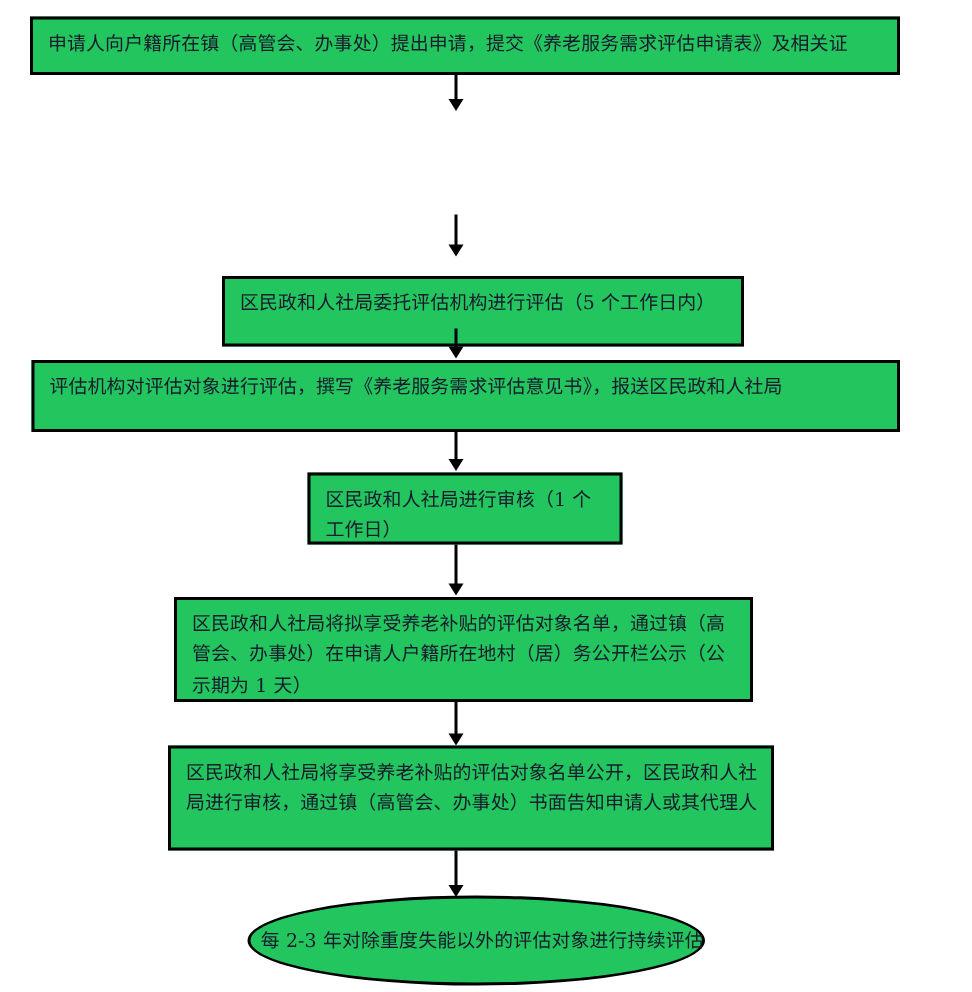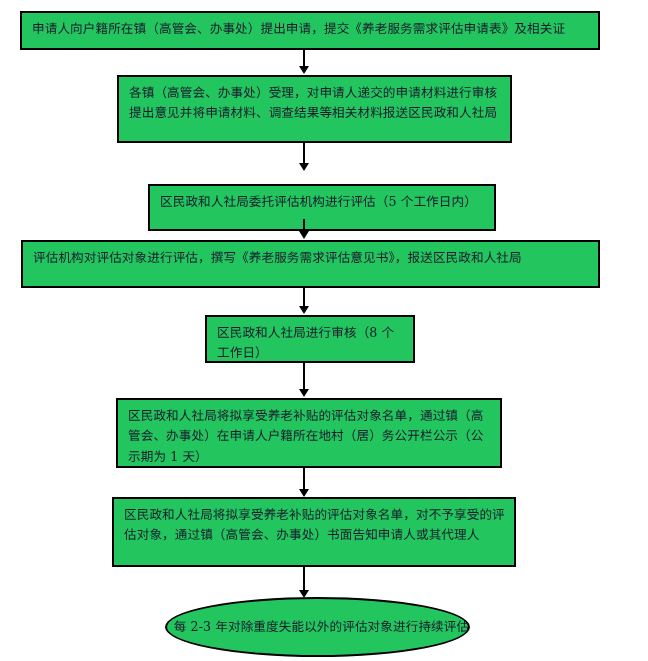--- a/index.html
+++ b/index.html
@@ -65,46 +65,45 @@
 </head>
 <body>
 
 <div id="flowchart">
 
   <div class="node" style="left:20px; top:11px; width:580px; height:39px;">申请人向户籍所在镇（高管会、办事处）提出申请，提交《养老服务需求评估申请表》及相关证</div>
 
   <div class="connector" style="left:303px; top:50px; height:18px;"></div>
   <div class="arrowhead" style="left:299px; top:66px;"></div>
 
-  <div class="node" style="left:117px; top:75px; width:395px; height:68px;">各镇（高管会、办事处）受理，对申请人递交的申请材料进行审核提出意见并将申请材料、调查结果等相关材料报送区民政和人社局</div>
 
   <div class="connector" style="left:303px; top:143px; height:21px;"></div>
   <div class="arrowhead" style="left:299px; top:163px;"></div>
 
   <div class="node" style="left:148px; top:184px; width:348px; height:47px;">区民政和人社局委托评估机构进行评估（5 个工作日内）</div>
 
   <div class="connector" style="left:303px; top:219px; height:13px;"></div>
   <div class="arrowhead" style="left:299px; top:231px;"></div>
 
   <div class="node" style="left:21px; top:240px; width:579px; height:48px;">评估机构对评估对象进行评估，撰写《养老服务需求评估意见书》，报送区民政和人社局</div>
 
   <div class="connector" style="left:303px; top:288px; height:19px;"></div>
   <div class="arrowhead" style="left:299px; top:306px;"></div>
 
-  <div class="node" style="left:205px; top:315px; width:210px; height:48px;">区民政和人社局进行审核（8 个工作日）</div>
+  <div class="node" style="left:205px; top:315px; width:210px; height:48px;">区民政和人社局进行审核（1 个工作日）</div>
 
   <div class="connector" style="left:303px; top:363px; height:27px;"></div>
   <div class="arrowhead" style="left:299px; top:389px;"></div>
 
   <div class="node" style="left:116px; top:398px; width:386px; height:70px;">区民政和人社局将拟享受养老补贴的评估对象名单，通过镇（高管会、办事处）在申请人户籍所在地村（居）务公开栏公示（公示期为 1 天）</div>
 
   <div class="connector" style="left:303px; top:468px; height:22px;"></div>
   <div class="arrowhead" style="left:299px; top:489px;"></div>
 
-  <div class="node" style="left:112px; top:497px; width:404px; height:70px;">区民政和人社局将拟享受养老补贴的评估对象名单，对不予享受的评估对象，通过镇（高管会、办事处）书面告知申请人或其代理人</div>
+  <div class="node" style="left:112px; top:497px; width:404px; height:70px;">区民政和人社局将享受养老补贴的评估对象名单公开，区民政和人社局进行审核，通过镇（高管会、办事处）书面告知申请人或其代理人</div>
 
   <div class="connector" style="left:303px; top:567px; height:24px;"></div>
   <div class="arrowhead" style="left:299px; top:590px;"></div>
 
   <div class="node terminator" style="left:165px; top:597px; width:305px; height:60px;">
     <span class="term-text">每 2-3 年对除重度失能以外的评估对象进行持续评估</span>
   </div>
 
 </div>
 

